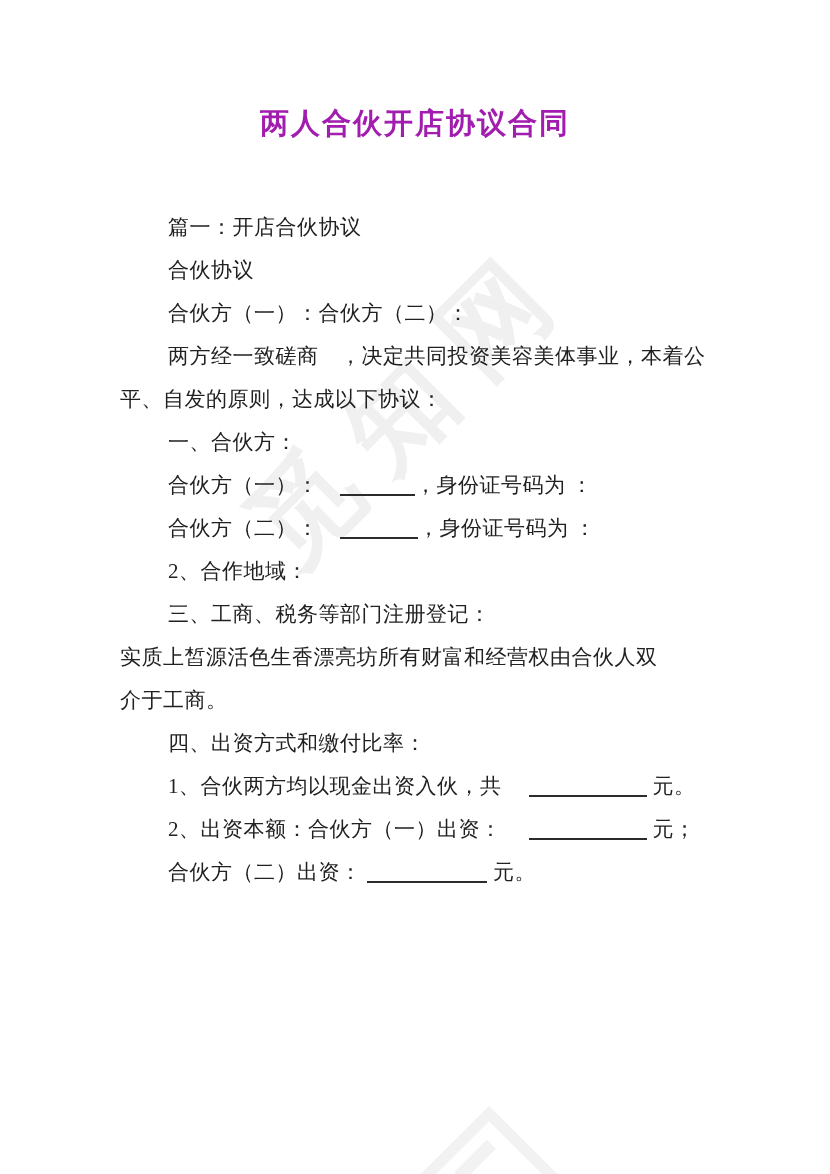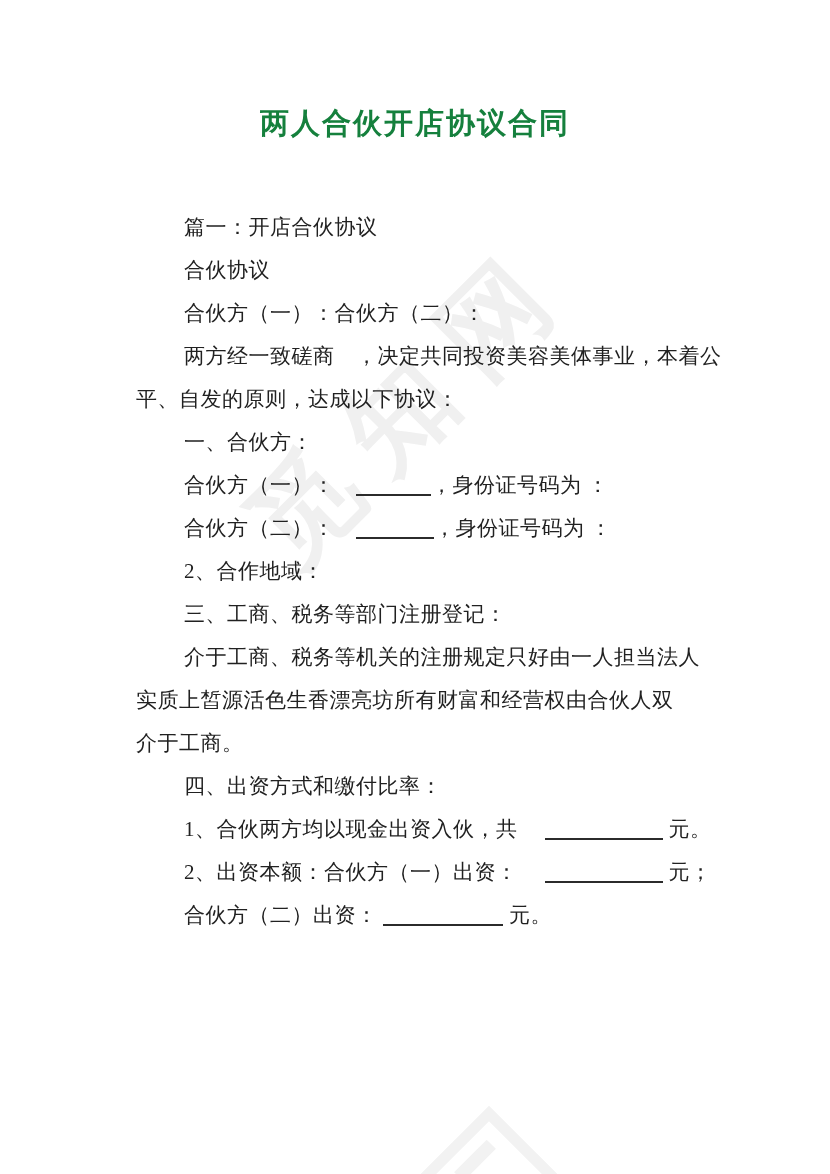--- a/index.html
+++ b/index.html
@@ -28,33 +28,32 @@
   .wm-logo-bar{
     position:absolute;left:452px;top:1154px;
     width:46px;height:13px;background:#f2f2f2;
     transform:rotate(-45deg);z-index:0;
   }
   
   .title{
     position:absolute;top:104px;left:0;width:100%;
     text-align:center;
     font-size:29px;line-height:38px;font-weight:bold;
-    color:#15803d;letter-spacing:2px;
+    color:#a21caf;letter-spacing:2px;
     z-index:1;
   }
   .doc-body{
     position:absolute;left:120px;top:206px;width:596px;
     font-size:21px;color:#212121;
     z-index:1;
   }
   .line{
     height:43px;line-height:43px;
     white-space:pre;
     letter-spacing:0.5px;
-    margin-left:16px;
   }
   .line.indent{padding-left:48px;}
   .blank{
     display:inline-block;
     border-bottom:2px solid #2b2b2b;
     height:16px;
     transform:translateY(4px);
   }
 </style>
 </head>
@@ -85,21 +84,20 @@
     <div class="line indent"><span>合伙方（一）：　</span><span class="blank" style="width:75px"></span><span>，身份证号码为 ：</span></div>
 
     <div class="line indent"><span>合伙方（二）：　</span><span class="blank" style="width:78px"></span><span>，身份证号码为 ：</span></div>
 
 
 
     <div class="line indent"><span>2、合作地域：</span></div>
 
     <div class="line indent"><span>三、工商、税务等部门注册登记：</span></div>
 
-    <div class="line indent"><span>介于工商、税务等机关的注册规定只好由一人担当法人</span></div>
 
 
     <div class="line"><span>实质上皙源活色生香漂亮坊所有财富和经营权由合伙人双</span></div>
 
     <div class="line"><span>介于工商。</span></div>
 
     <div class="line indent"><span>四、出资方式和缴付比率：</span></div>
 
     <div class="line indent"><span>1、合伙两方均以现金出资入伙，共　 </span><span class="blank" style="width:118px"></span><span> 元。</span></div>
 

